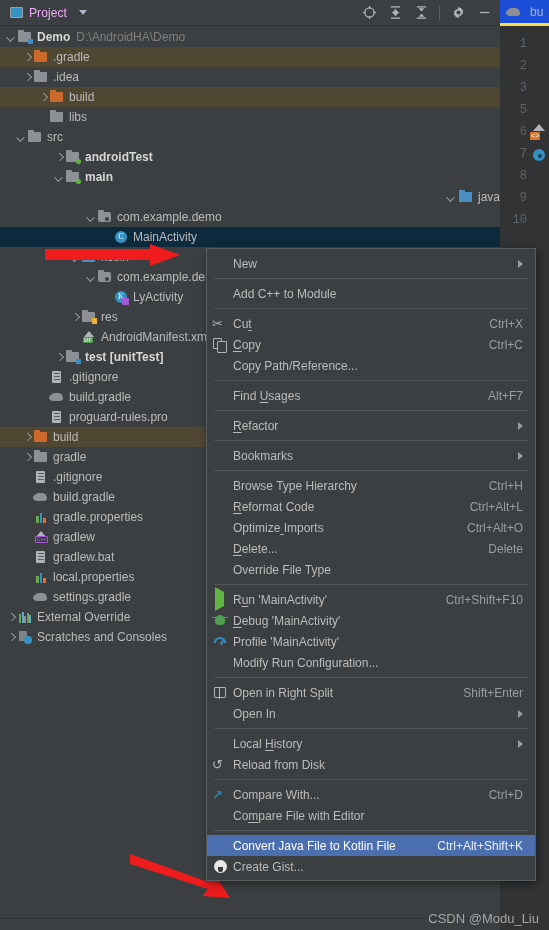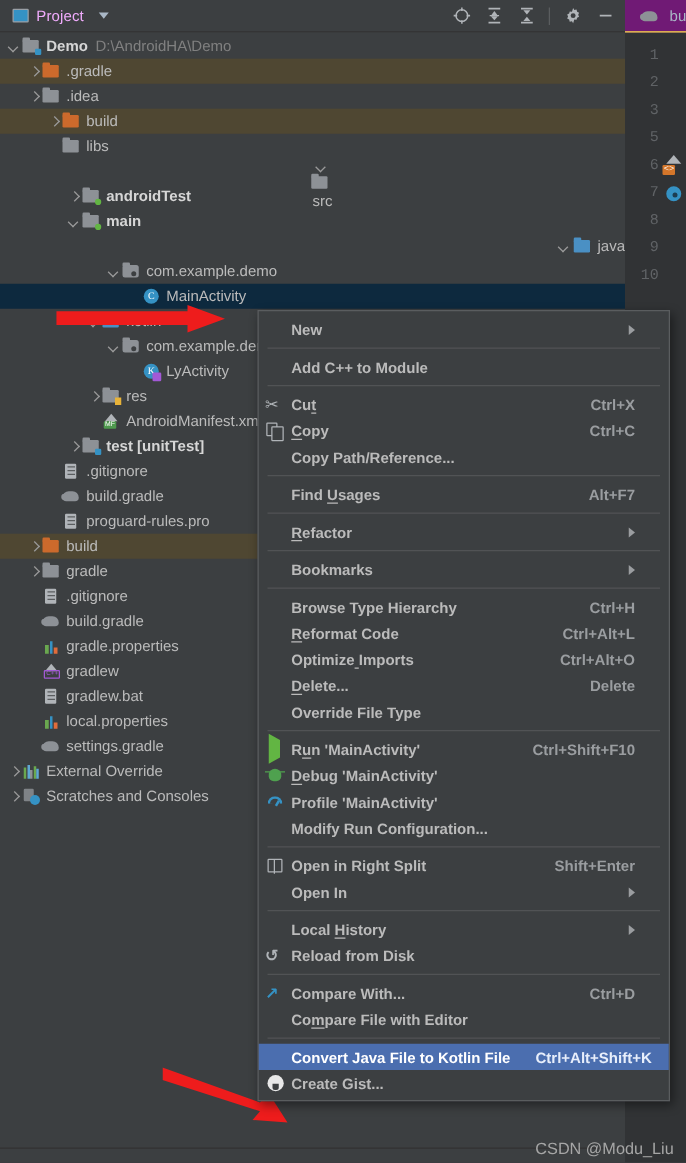--- a/index.html
+++ b/index.html
@@ -181,25 +181,24 @@
   
   .arrow-anno { position: absolute; pointer-events: none; }
 
   
   .gutter {
     position: absolute; top: 0; right: 0;
     width: 49px; height: 930px;
     background: #313335;
   }
   .gutter-head {
-    height: 26px; background: #701a75;
+    height: 26px; background: #1d4ed8;
     display: flex; align-items: center; gap: 4px;
     padding-left: 6px;
-    border-bottom: 1px solid #fde047;
-    justify-content: flex-end;
+    border-bottom: 3px solid #fde047;
   }
   .gutter-head .etxt { color: #a9b7c6; font-size: 12px; }
   .gutter-lines { padding-top: 7px; }
   .gline {
     height: 22px;
     color: #606366;
     font-family: "Liberation Mono", "DejaVu Sans Mono", monospace;
     font-size: 12px;
     text-align: right;
     padding-right: 22px;
@@ -237,24 +236,23 @@
     background: #3c3f41;
     border: 1px solid #5a5d5f;
     box-shadow: 2px 3px 8px rgba(0,0,0,.45);
     padding: 4px 0 3px 0;
     z-index: 50;
   }
   .mi {
     position: relative;
     display: flex; align-items: center;
     height: 21px;
-    padding-left: 26px; padding-right: 27px;
+    padding-left: 26px; padding-right: 12px;
     font-size: 12px; color: #bbbbbb;
     white-space: nowrap;
-    font-weight: bold;
   }
   .mi.sel { background: #4b6eaf; color: #ffffff; }
   .mi .mtext { flex: 0 0 auto; }
   .mi .accel { margin-left: auto; color: #9a9da0; font-size: 12px; padding-left: 20px; }
   .mi.sel .accel { color: #e7eefb; }
   .mi .submenu {
     margin-left: auto; width: 0; height: 0;
     border-top: 4px solid transparent;
     border-bottom: 4px solid transparent;
     border-left: 5px solid #9a9da0;
@@ -393,21 +391,21 @@
         </span>
         <span class="lbl">build</span>
       </div>
       <div class="row" style="padding-left: 38px;">
         <span class="arrow"></span>
         <span class="ficon">
           <span class="fold grey"></span>
         </span>
         <span class="lbl">libs</span>
       </div>
-      <div class="row" style="padding-left: 16px; flex-direction: column;">
+      <div class="row" style="padding-left: 16px;">
         <span class="arrow open"></span>
         <span class="ficon">
           <span class="fold grey"></span>
         </span>
         <span class="lbl">src</span>
       </div>
       <div class="row" style="padding-left: 54px;">
         <span class="arrow closed"></span>
         <span class="ficon">
           <span class="fold grey"></span>

